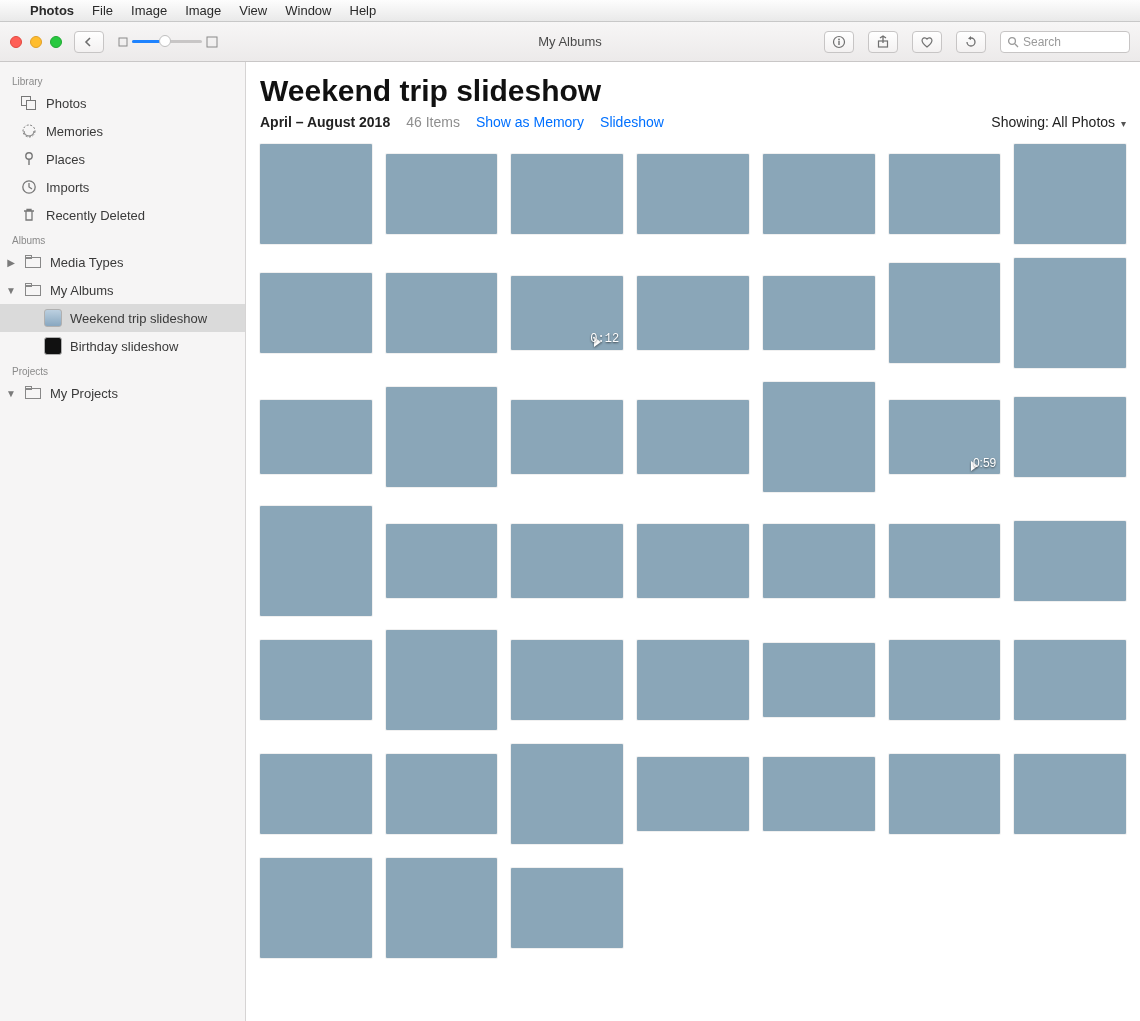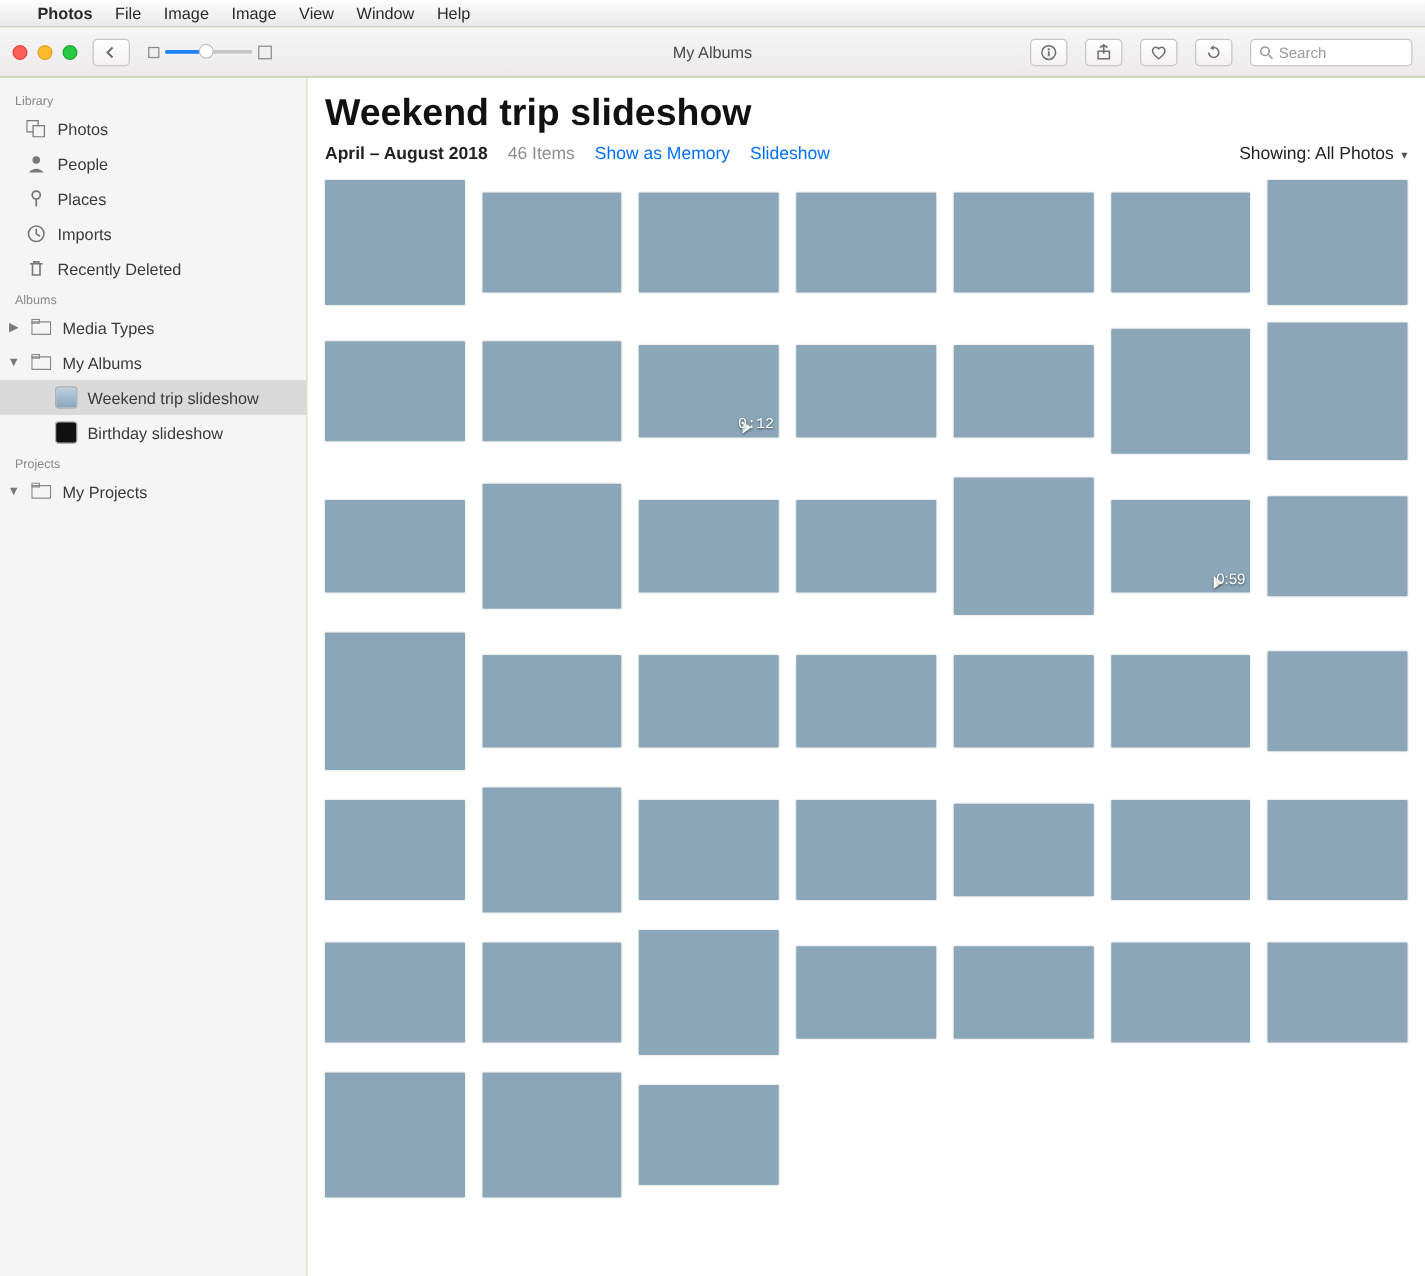--- a/index.html
+++ b/index.html
@@ -153,25 +153,25 @@
             <svg width="16" height="14">
               <rect x="0.5" y="0.5" width="9" height="9" fill="none" stroke="#777"></rect>
               <rect x="5.5" y="4.5" width="9" height="9" fill="#f6f5f5" stroke="#777"></rect>
             </svg>
           </span>
         <span>Photos</span>
       </div>
       <div class="side-item">
         <span class="side-ico">
             <svg width="16" height="16">
-              <circle cx="8" cy="5" r="3" fill="#777"></circle>
-              <path d="M2 15 q6 -6 12 0 z" fill="#777"></path>
-            </svg>
-          </span>
-        <span>People</span>
+              <circle cx="8" cy="8" r="6" fill="none" stroke="#777" stroke-dasharray="2 1.6"></circle>
+              <path d="M3 8 a5 5 0 0 0 10 0" fill="none" stroke="#777"></path>
+            </svg>
+          </span>
+        <span>Memories</span>
       </div>
       <div class="side-item">
         <span class="side-ico">
             <svg width="16" height="16">
               <circle cx="8" cy="5" r="3.2" fill="none" stroke="#777" stroke-width="1.4"></circle>
               <line x1="8" y1="8" x2="8" y2="14" stroke="#777" stroke-width="1.4"></line>
             </svg>
           </span>
         <span>Places</span>
       </div>

